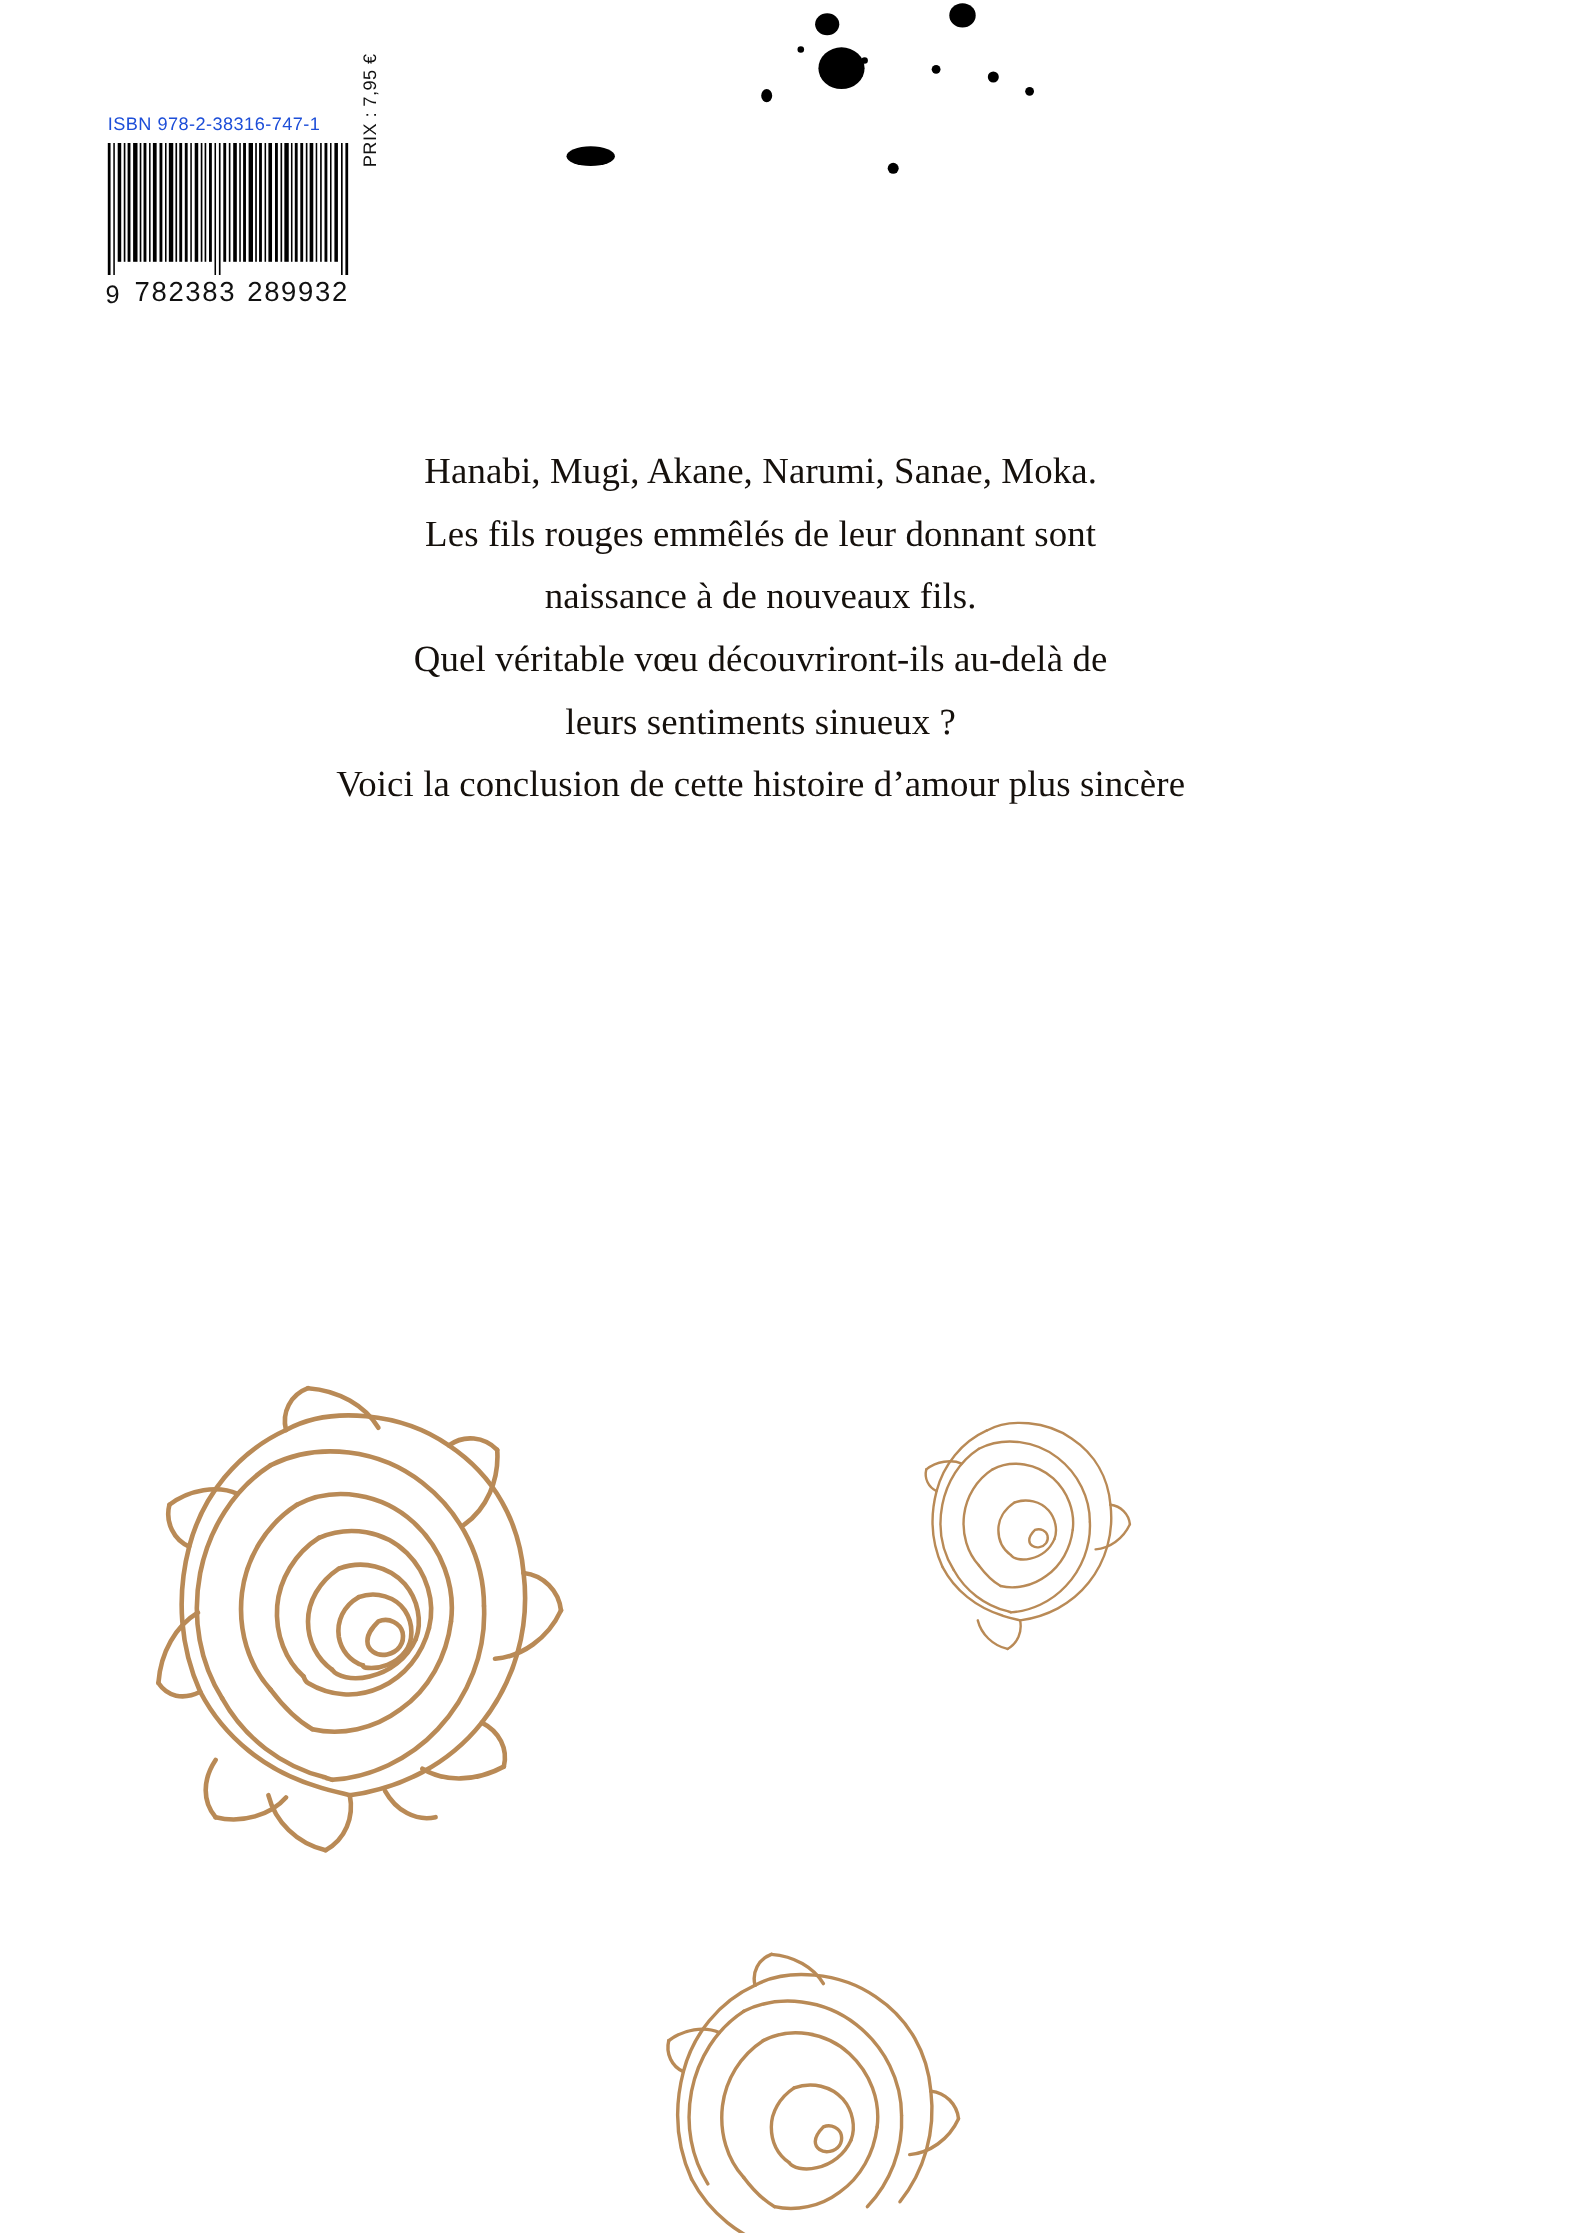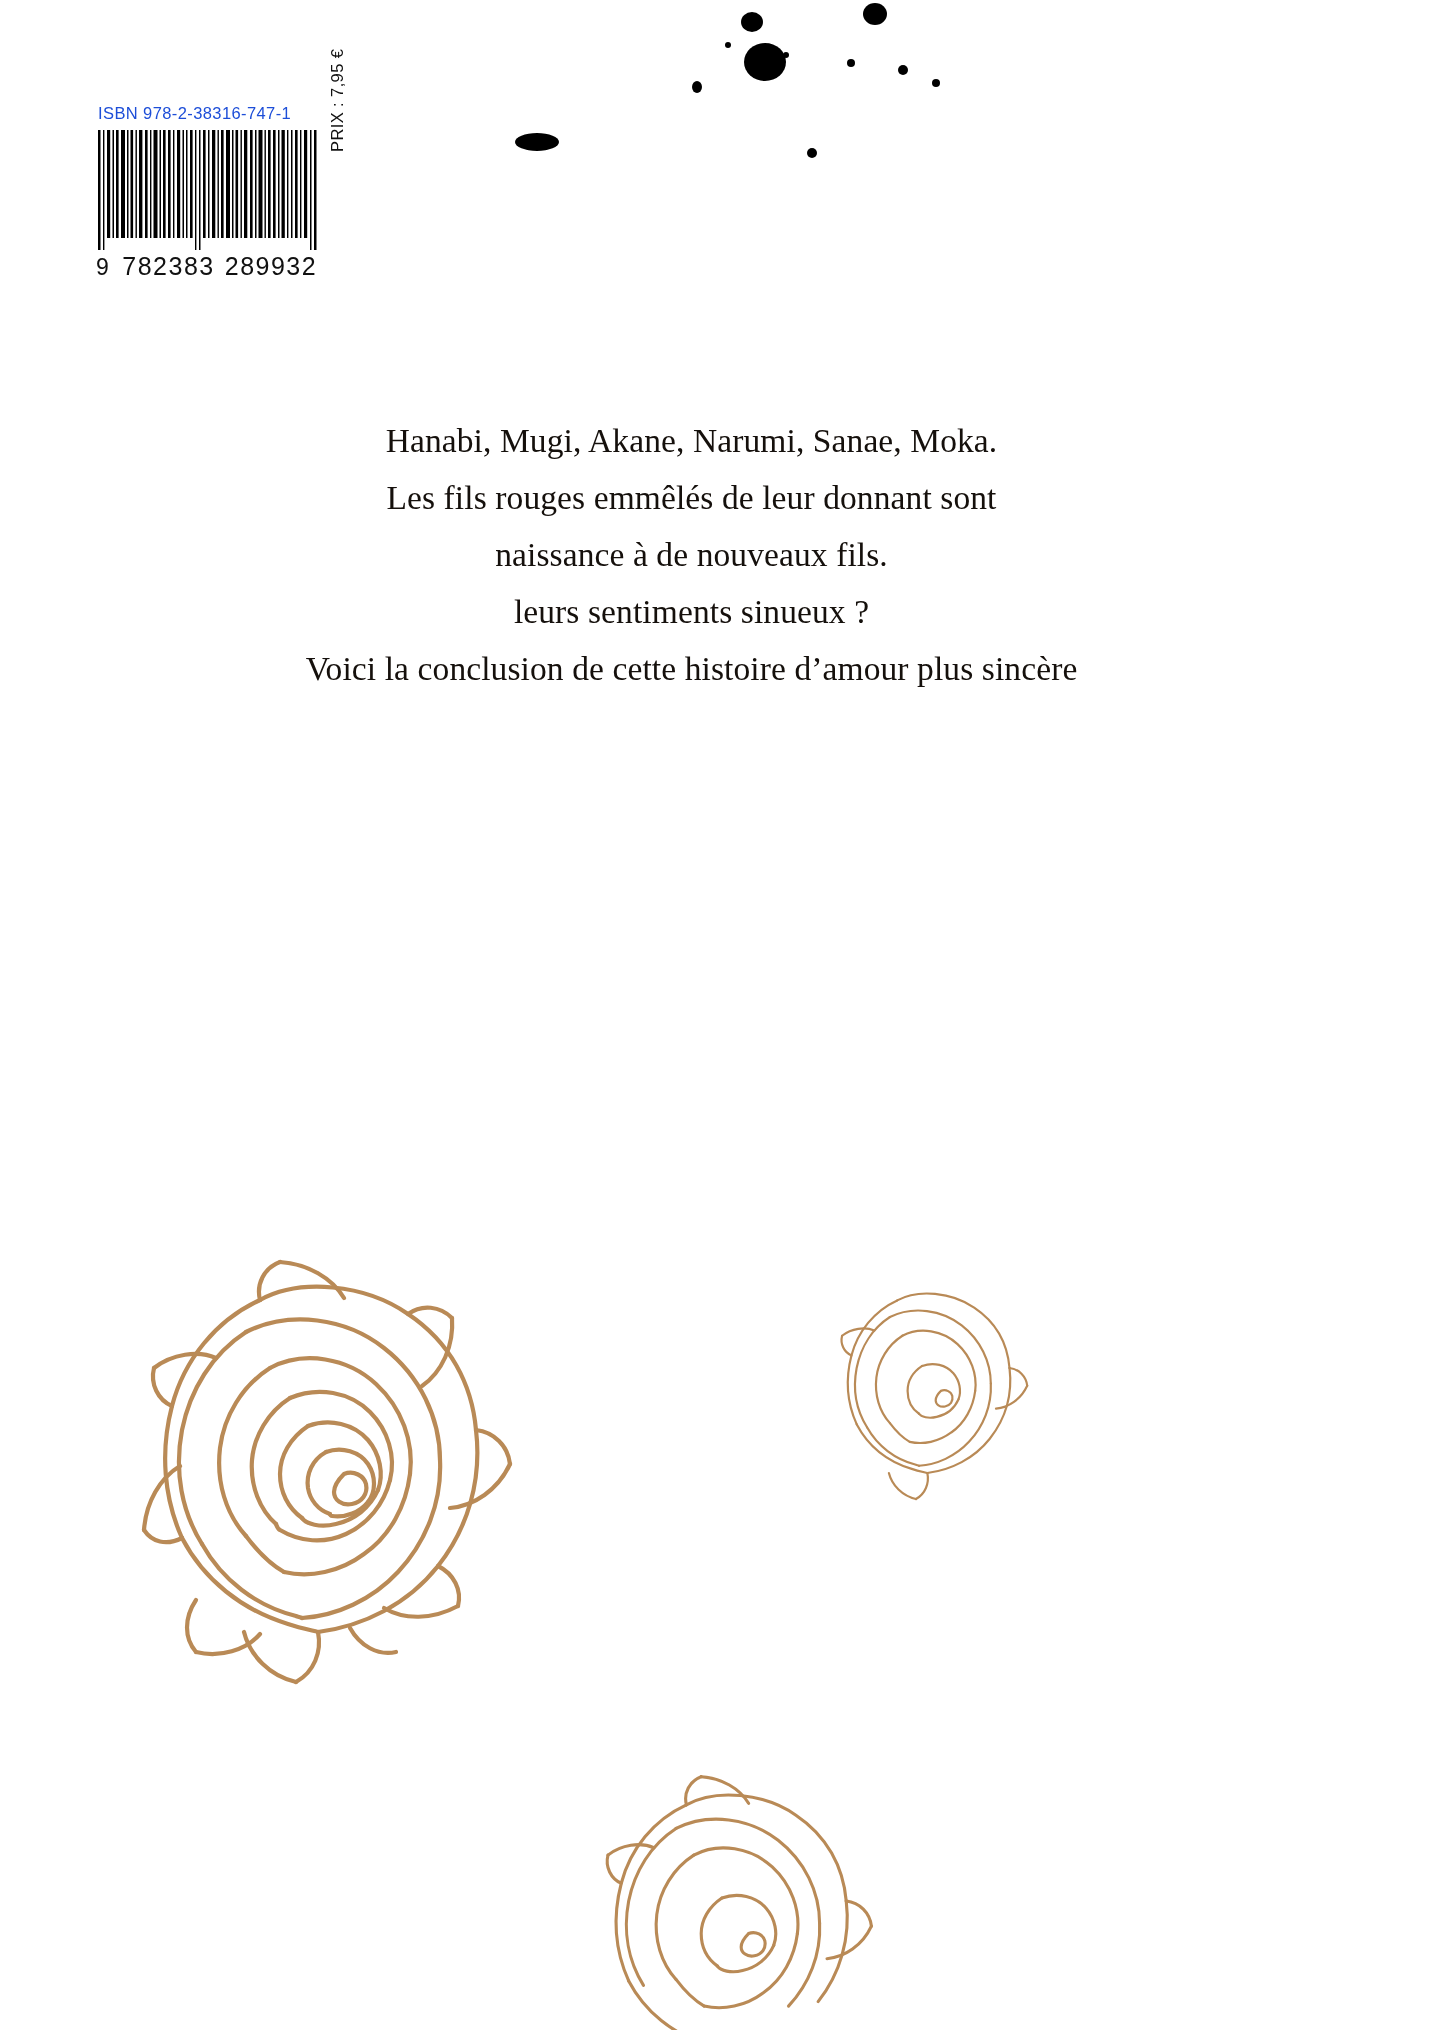--- a/index.html
+++ b/index.html
@@ -81,21 +81,21 @@
     font-size: 16.5px;
     letter-spacing: 0.4px;
     white-space: nowrap;
     color: #111;
   }
 
   
   .blurb {
     position: absolute;
     left: 0;
-    top: 412px;
+    top: 400px;
     width: 1383px;
     text-align: center;
     font-size: 33.5px;
     line-height: 57px;
     color: #15100c;
     font-family: "Liberation Serif", serif;
     letter-spacing: 0.1px;
   }
   .blurb .line {
     display: block;
@@ -195,20 +195,21 @@
       <span class="grp">289932</span>
     </div>
     <div class="price-vert">PRIX : 7,95 €</div>
   </div>
 </div>
 
 <div class="blurb">
   <span class="line">Hanabi, Mugi, Akane, Narumi, Sanae, Moka.</span>
   <span class="line">Les fils rouges emmêlés de leur donnant sont</span>
   <span class="line">naissance à de nouveaux fils.</span>
+  <span class="line">Quel véritable vœu découvriront-ils au-delà de</span>
   <span class="line">leurs sentiments sinueux ?</span>
   <span class="line">Voici la conclusion de cette histoire d’amour plus sincère</span>
 </div>
 
 <div class="roses">
   <svg width="1432" height="940" viewBox="0 0 1432 940" xmlns="http://www.w3.org/2000/svg">
     <g fill="none" stroke="#b98a56" stroke-width="4.2" stroke-linecap="round" stroke-linejoin="round">
 
       <g transform="translate(150,190)">
         <path d="M110 20 C150 -2 215 4 258 34 C300 62 322 104 326 150"></path>

